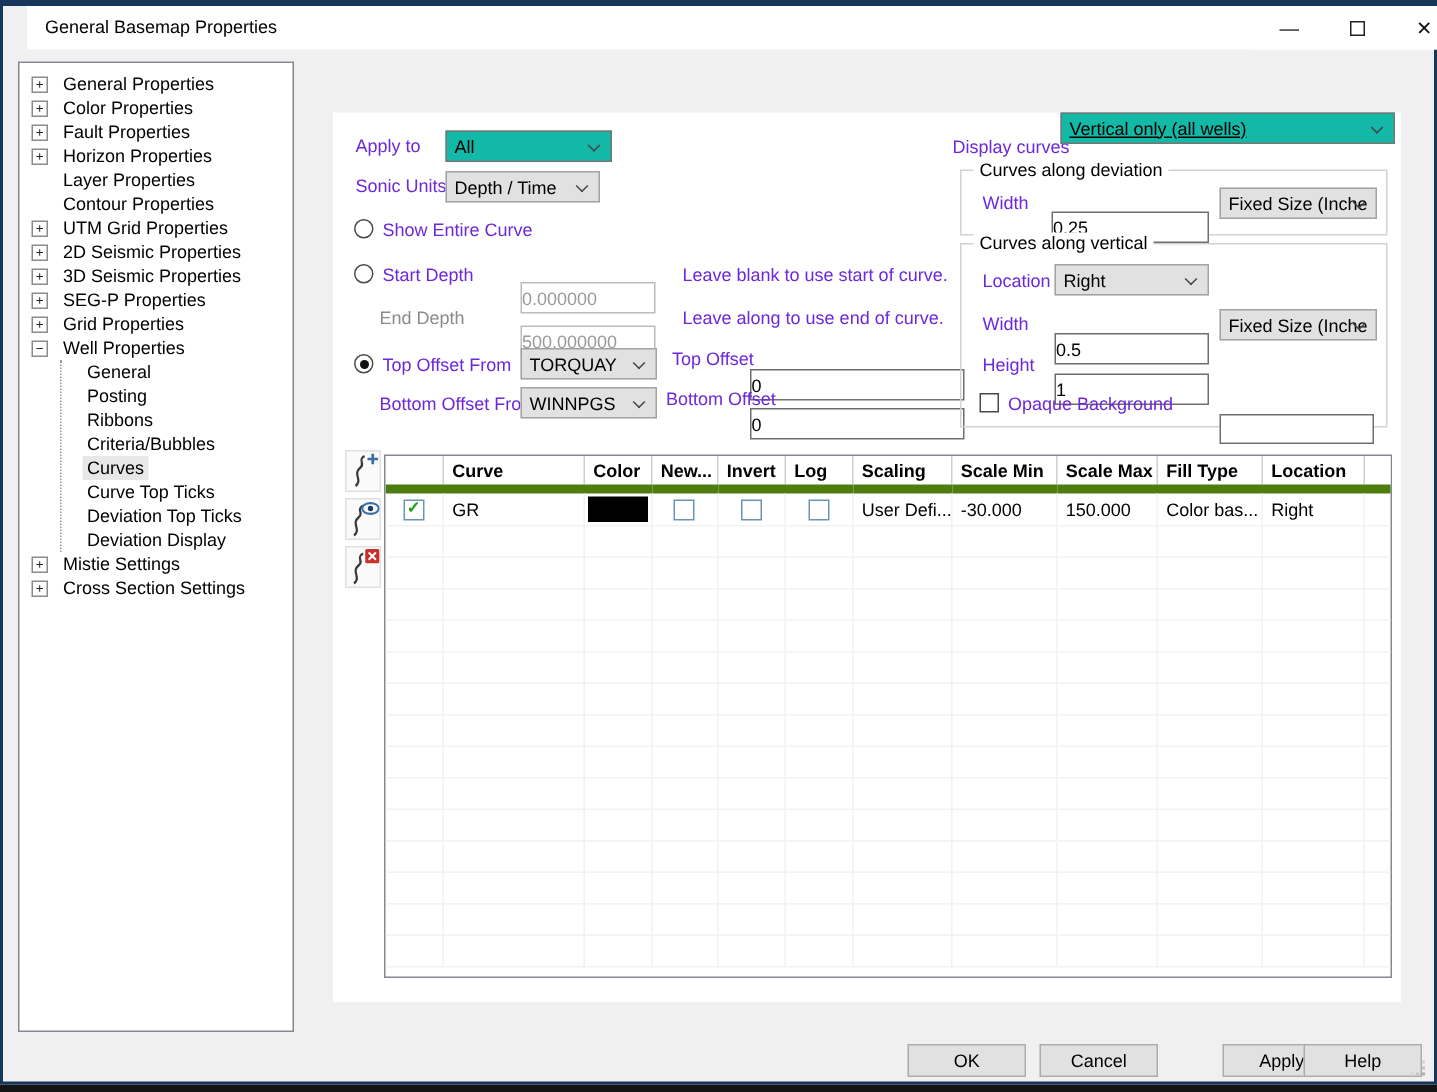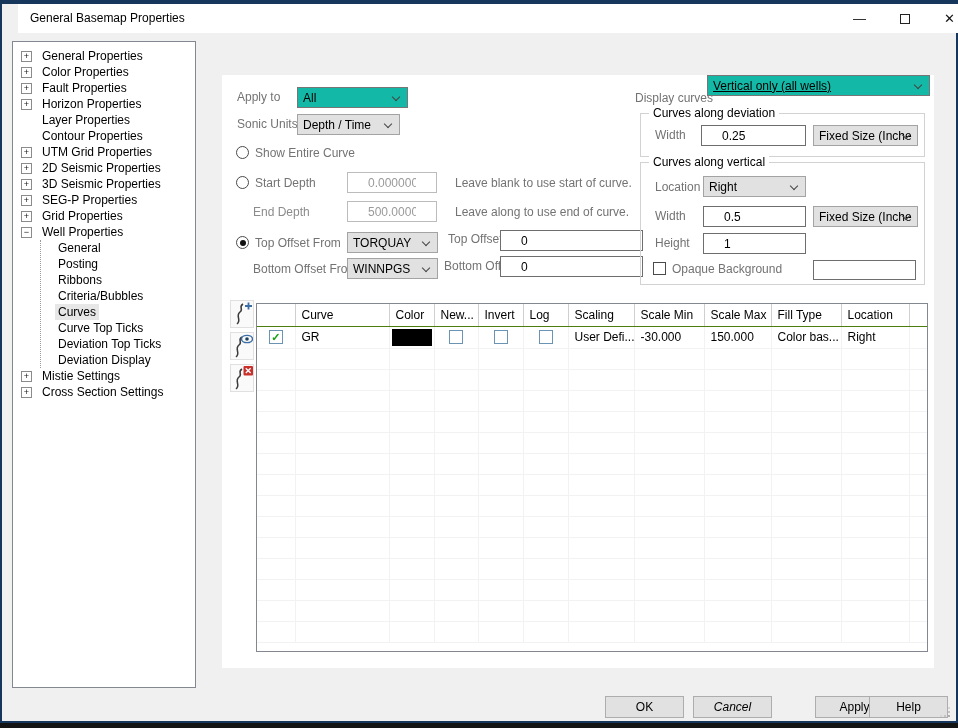--- a/index.html
+++ b/index.html
@@ -35,56 +35,56 @@
     width:11px; height:11px; min-width:11px; border:1px solid #8b8b8b; background:#fff;
     font-size:9px; line-height:8px; text-align:center; margin-right:7px; color:#222;
   }
   .exp.leaf { border-color:transparent; background:transparent; }
   .children { margin-left:27px; border-left:1px dotted #9a9a9a; }
   .children .titem { padding-left:14px; }
   .titem .lbl { padding:1px 3px; }
   .titem.selected .lbl { background:#e7e7e7; }
   
   .mainpanel { position:absolute; left:220px; top:71px; width:712px; height:593px; background:#fff; }
-  .lab { position:absolute; font-size:12px; color:#737373; white-space:nowrap; }
+  .lab { position:absolute; font-size:12px; color:#6d28d9; white-space:nowrap; }
   .lab.gray { color:#8b8b8b; }
   .combo {
     position:absolute; height:21px; background:#14b8a6; border:1px solid #767676;
     font-size:12px; display:flex; align-items:center; padding:0 20px 0 5px; white-space:nowrap; overflow:hidden;
   }
   .combo.gray { background:#e1e1e1; border-color:#a3a3a3; }
   .chev {
     position:absolute; right:8px; top:6px; width:6px; height:6px;
     border-right:1.4px solid #444; border-bottom:1.4px solid #444;
     transform:rotate(45deg);
   }
   .tinput {
     position:absolute; height:21px; background:#fff; border:1px solid #6e6e6e;
-    font-size:12px; padding:0 20px; font-family:inherit; color:#000;
+    font-size:12px; padding:0 0; font-family:inherit; color:#000;margin-top:16px;
   }
   .tinput.dim { border-color:#bcbcbc; color:#9a9a9a; }
   .radio { position:absolute; width:13px; height:13px; border:1px solid #4a4a4a; border-radius:50%; background:#fff; }
   .radio.sel::after { content:""; position:absolute; left:2.5px; top:2.5px; width:6px; height:6px; border-radius:50%; background:#111; }
   .cbox { position:absolute; width:13px; height:13px; border:1px solid #4a4a4a; background:#fff; }
   .gbox { position:absolute; border:1px solid #d2d2d2; }
   .gtitle { position:absolute; top:-8px; left:8px; background:#fff; padding:0 4px; font-size:12px; white-space:nowrap; }
   
   .tbtn {
     position:absolute; left:8px; width:24px; height:28px; background:#fafafa;
     border:1px solid #e0e0e0; padding:0; cursor:default;
   }
   
   .tablewrap {
     position:absolute; left:34px; top:228px; width:672px; height:349px;
     border:1px solid #828790; background:#fff; overflow:hidden;
   }
   table { border-collapse:collapse; table-layout:fixed; width:670px; }
   th {
-    height:22px; font-weight:normal; font-size:12px; text-align:left;
-    padding:0 0 0 6px; border-right:1px solid #cfcfcf; border-bottom:1px solid #4d7c0f;
+    height:22px; font-weight:bold; font-size:12px; text-align:left;
+    padding:0 0 0 6px; border-right:1px solid #cfcfcf; border-bottom:6px solid #4d7c0f;
     background:#fff; overflow:hidden; white-space:nowrap;
   }
   td {
     height:21px; font-size:12px; padding:0 0 0 6px;
     border-right:1px solid #f2f2f2; border-bottom:1px solid #f2f2f2;
     overflow:hidden; white-space:nowrap;
   }
   td.ctr { padding:0; text-align:center; }
   .tcheck {
     width:14px; height:14px; border:1px solid #6b93b4; background:#fff; margin:0 auto;
@@ -557,17 +557,17 @@
               <td></td>
               <td></td>
               <td></td>
             </tr>
         </tbody>
       </table>
     </div>
   </div>
 
   <button class="btn" style="left:603px;">OK</button>
-  <button class="btn" style="left:691px;font-style:italic;">Cancel</button>
+  <button class="btn" style="left:691px;">Cancel</button>
   <button class="btn" style="left:813px;">Apply</button>
   <button class="btn" style="left:867px;">Help</button>
   <div class="grip"></div>
 </div>
 
 </body></html>

